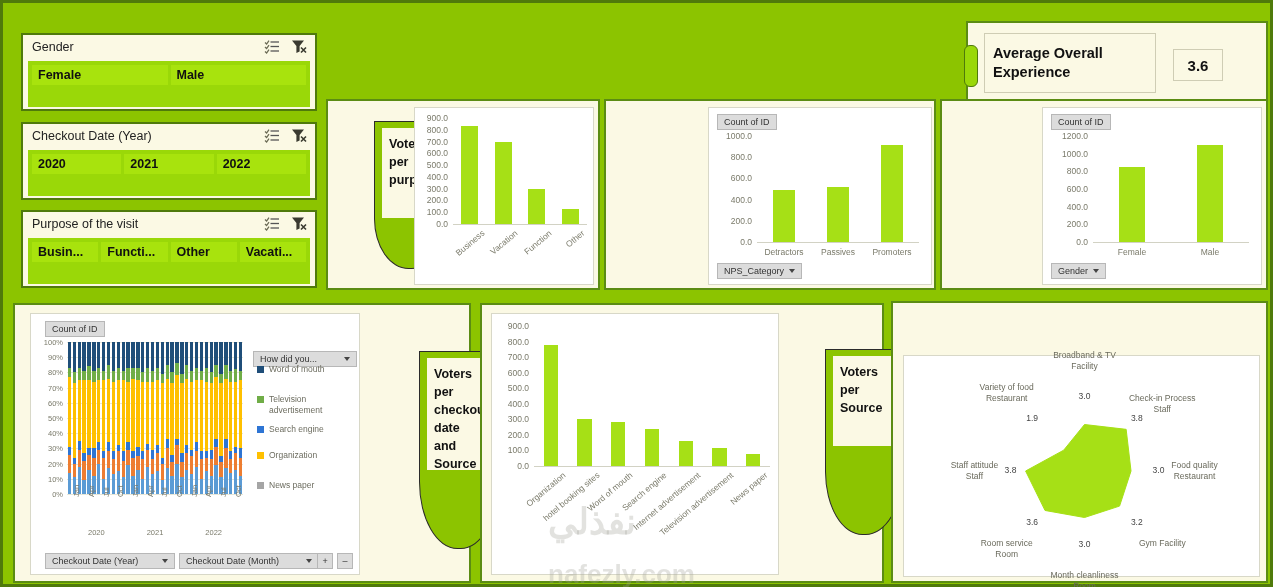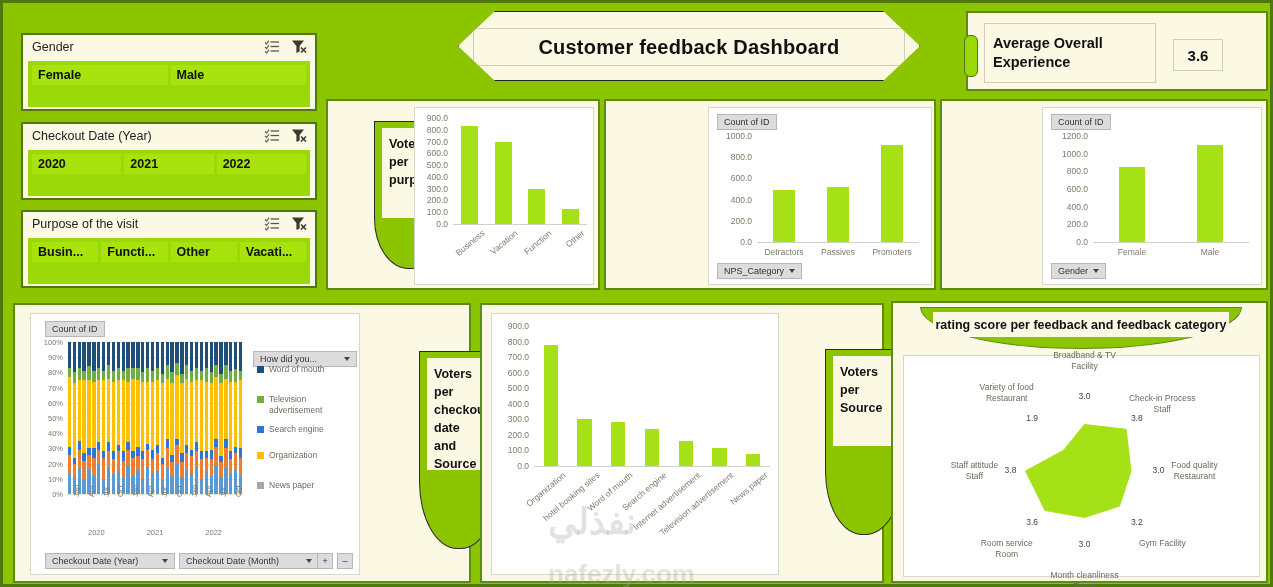--- a/index.html
+++ b/index.html
@@ -27,21 +27,21 @@
 
   
   #title-banner{position:absolute;left:455px;top:8px;width:460px;height:68px;
     background:#fbf9e4;border:1.6px solid #222;
     clip-path:polygon(8% 0,92% 0,100% 50%,92% 100%,8% 100%,0 50%);}
   #title-inner{position:absolute;left:14px;right:14px;top:16px;height:36px;
     border:1px solid #cfcdb4;display:flex;align-items:center;justify-content:center;}
   #title-text{font-size:20px;font-weight:bold;color:#111;letter-spacing:.2px;}
 
   
-  #kpi-panel{left:963px;top:8px;width:302px;height:80px;}
+  #kpi-panel{left:963px;top:18px;width:302px;height:80px;}
   #kpi-tab{position:absolute;left:-4px;top:22px;width:12px;height:40px;background:#9ad808;
     border:1.5px solid #4f7a0b;border-radius:6px;}
   #kpi-label-box{position:absolute;left:16px;top:10px;width:170px;height:58px;border:1px solid #cfcdb4;
     display:flex;align-items:center;background:#fbf9e4;}
   #kpi-label{font-size:14.5px;font-weight:bold;color:#111;line-height:19px;padding-left:8px;}
   #kpi-value{position:absolute;left:205px;top:26px;width:48px;height:30px;border:1px solid #cfcdb4;
     display:flex;align-items:center;justify-content:center;font-size:15px;font-weight:bold;color:#111;background:#fbf9e4;}
 
   
   .shield{position:absolute;background:#8cc400;border:1.6px solid #2b2b2b;
@@ -88,25 +88,20 @@
   .radar-label{position:absolute;font-size:8.5px;color:#6a6a5c;text-align:center;line-height:11px;white-space:nowrap;}
   .radar-value{position:absolute;font-size:8.5px;color:#444;white-space:nowrap;}
 
   .wm{position:absolute;color:rgba(160,160,150,.30);font-weight:bold;pointer-events:none;}
 </style>
 </head>
 <body>
 
 <div id="root">
 
-  <div id="title-banner">
-    <div id="title-inner">
-      <span id="title-text">Customer feedback Dashboard</span>
-    </div>
-  </div>
 
   <div class="panel" id="kpi-panel">
     <div id="kpi-tab"></div>
     <div id="kpi-label-box">
       <span id="kpi-label">Average Overall Experience</span>
     </div>
     <div id="kpi-value">3.6</div>
   </div>
 
   <div class="slicer" style="left:18px;top:30px;width:296px;height:78px;">
@@ -676,25 +671,20 @@
         </div>
     </div>
     <div class="shield" style="left:307px;top:44px;width:78px;height:186px;">
       <div class="shield-box" style="height:90px;">
         <span class="shield-text">Voters per Source</span>
       </div>
     </div>
   </div>
 
   <div class="panel" style="left:888px;top:298px;width:377px;height:282px;">
-    <div id="radar-banner" style="left:27px;top:4px;width:320px;height:40px;">
-      <div id="radar-banner-inner">
-        <span id="radar-banner-text">rating score per feedback and feedback category</span>
-      </div>
-    </div>
     <div class="whitebox" style="left:10px;top:52px;width:357px;height:222px;">
       <div class="chart-plot" id="plot-radar" style="left:0;top:0;width:357px;height:222px;">
           <svg width="357" height="222" style="position: absolute; left: 0px; top: 0px;">
             <polygon points="180.5,68.5 222.14858941188766,73.35141058811236 227,115 215.57249634685274,150.07249634685274 180.5,161.5 141.04344160979065,154.45655839020935 121.6,115.00000000000001 159.67570529405617,94.17570529405617" fill="#a6e016" stroke="#a6e016"></polygon>
           </svg>
           <div class="radar-label" style="left: 120.5px; top: -6px; width: 120px;">
             <div>Broadband &amp; TV</div>
             <div>Facility</div>
           </div>
           <div class="radar-value" style="left: 170.5px; top: 35px; width: 20px; text-align: center;">3.0</div>

